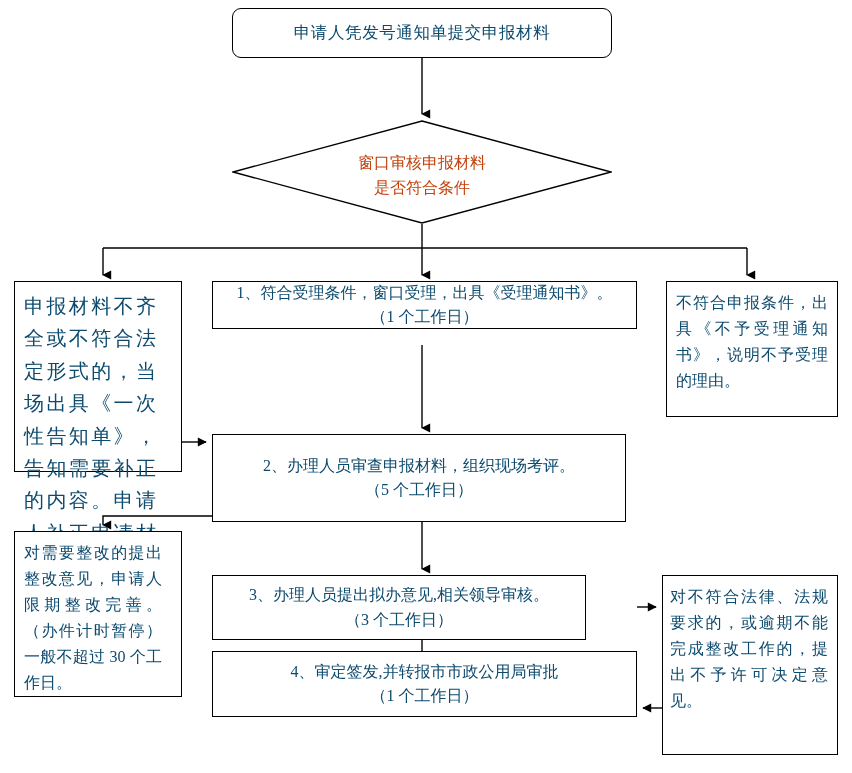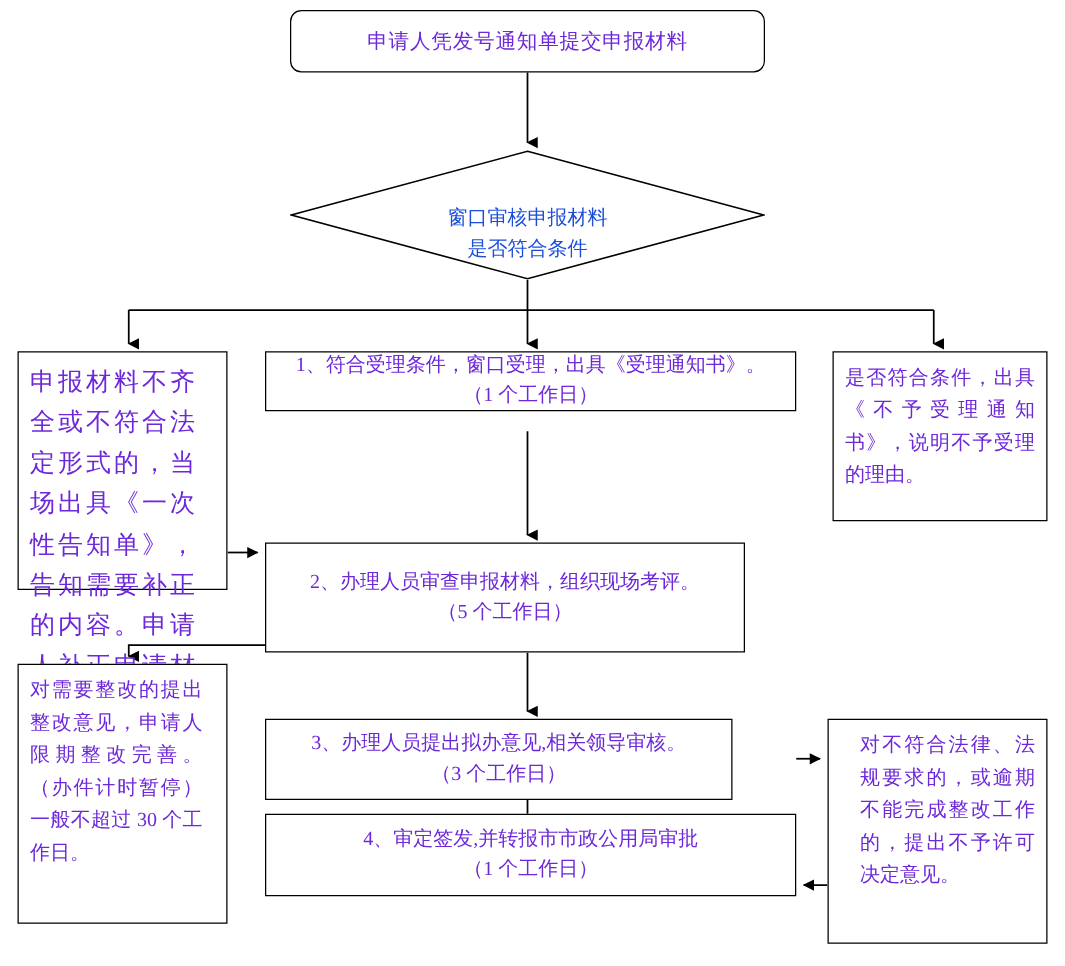--- a/index.html
+++ b/index.html
@@ -19,21 +19,21 @@
   
   .node {
     position: absolute;
     box-sizing: border-box;
     border: 1px solid #000000;
     background: #ffffff;
     display: flex;
     align-items: center;
     justify-content: center;
     text-align: center;
-    color: #6d28d9;
+    color: #0c4a6e;
     z-index: 3;
   }
   .node .txt {
     display: block;
     width: 100%;
     line-height: 1.52;
     white-space: pre-line;
   }
   .node.rounded {
     border-radius: 9px;
@@ -52,30 +52,30 @@
   #n-decision {
     left: 232px; top: 120px; width: 380px; height: 104px;
   }
   .diamond-wrap svg {
     position: absolute;
     left: 0; top: 0;
     display: block;
   }
   .diamond-wrap .dlabel {
     position: absolute;
-    left: 0; top: 16px;
+    left: 0; top: 4px;
     width: 100%; height: 100%;
     display: flex;
     align-items: center;
     justify-content: center;
     text-align: center;
     font-size: 16px;
     line-height: 1.55;
     white-space: pre-line;
-    color: #1d4ed8;
+    color: #c2410c;
   }
   
   #n-left1 {
     left: 14px; top: 281px; width: 168px; height: 191px;
     font-size: 20px;
     padding: 8px 25px 0 9px;
     align-items: flex-start;
   }
   #n-left1 .txt { text-align: justify; text-align-last: left; line-height: 1.62; }
   #n-step1 {
@@ -84,46 +84,46 @@
   }
   #n-right1 {
     left: 666px; top: 281px; width: 172px; height: 136px;
     font-size: 16px;
     padding: 8px 9px 0 9px;
     align-items: flex-start;
   }
   #n-right1 .txt { text-align: justify; text-align-last: left; line-height: 1.62; }
   
   #n-step2 {
-    left: 212px; top: 434px; width: 384px; height: 88px;
+    left: 212px; top: 434px; width: 414px; height: 88px;
     font-size: 16px;
   }
   
   #n-left2 {
-    left: 14px; top: 531px; width: 168px; height: 208px;
+    left: 14px; top: 531px; width: 168px; height: 166px;
     font-size: 16px;
     padding: 8px 19px 0 9px;
     align-items: flex-start;
   }
   #n-left2 .txt { text-align: justify; text-align-last: left; line-height: 1.62; }
   
   #n-step3 {
     left: 212px; top: 575px; width: 374px; height: 65px;
     font-size: 16px;
   }
   
   #n-step4 {
     left: 212px; top: 651px; width: 425px; height: 66px;
     font-size: 16px;
   }
   
   #n-right2 {
     left: 662px; top: 575px; width: 176px; height: 180px;
     font-size: 16px;
-    padding: 8px 9px 0 25px;
+    padding: 8px 9px 0 7px;
     align-items: flex-start;
   }
   #n-right2 .txt { text-align: justify; text-align-last: left; line-height: 1.62; }
   
   #edges {
     position: absolute;
     left: 0; top: 0;
     width: 852px; height: 773px;
     z-index: 1;
     pointer-events: none;
@@ -192,21 +192,21 @@
   <div class="node" id="n-left1">
     <span class="txt">申报材料不齐全或不符合法定形式的，当场出具《一次性告知单》，告知需要补正的内容。申请人补正申请材料。</span>
   </div>
 
   <div class="node" id="n-step1">
     <span class="txt">1、符合受理条件，窗口受理，出具《受理通知书》。
 （1 个工作日）</span>
   </div>
 
   <div class="node" id="n-right1">
-    <span class="txt">是否符合条件，出具《不予受理通知书》，说明不予受理的理由。</span>
+    <span class="txt">不符合申报条件，出具《不予受理通知书》，说明不予受理的理由。</span>
   </div>
 
   <div class="node" id="n-step2">
     <span class="txt">2、办理人员审查申报材料，组织现场考评。
 （5 个工作日）</span>
   </div>
 
   <div class="node" id="n-left2">
     <span class="txt">对需要整改的提出整改意见，申请人限期整改完善。（办件计时暂停）一般不超过 30 个工作日。</span>
   </div>

